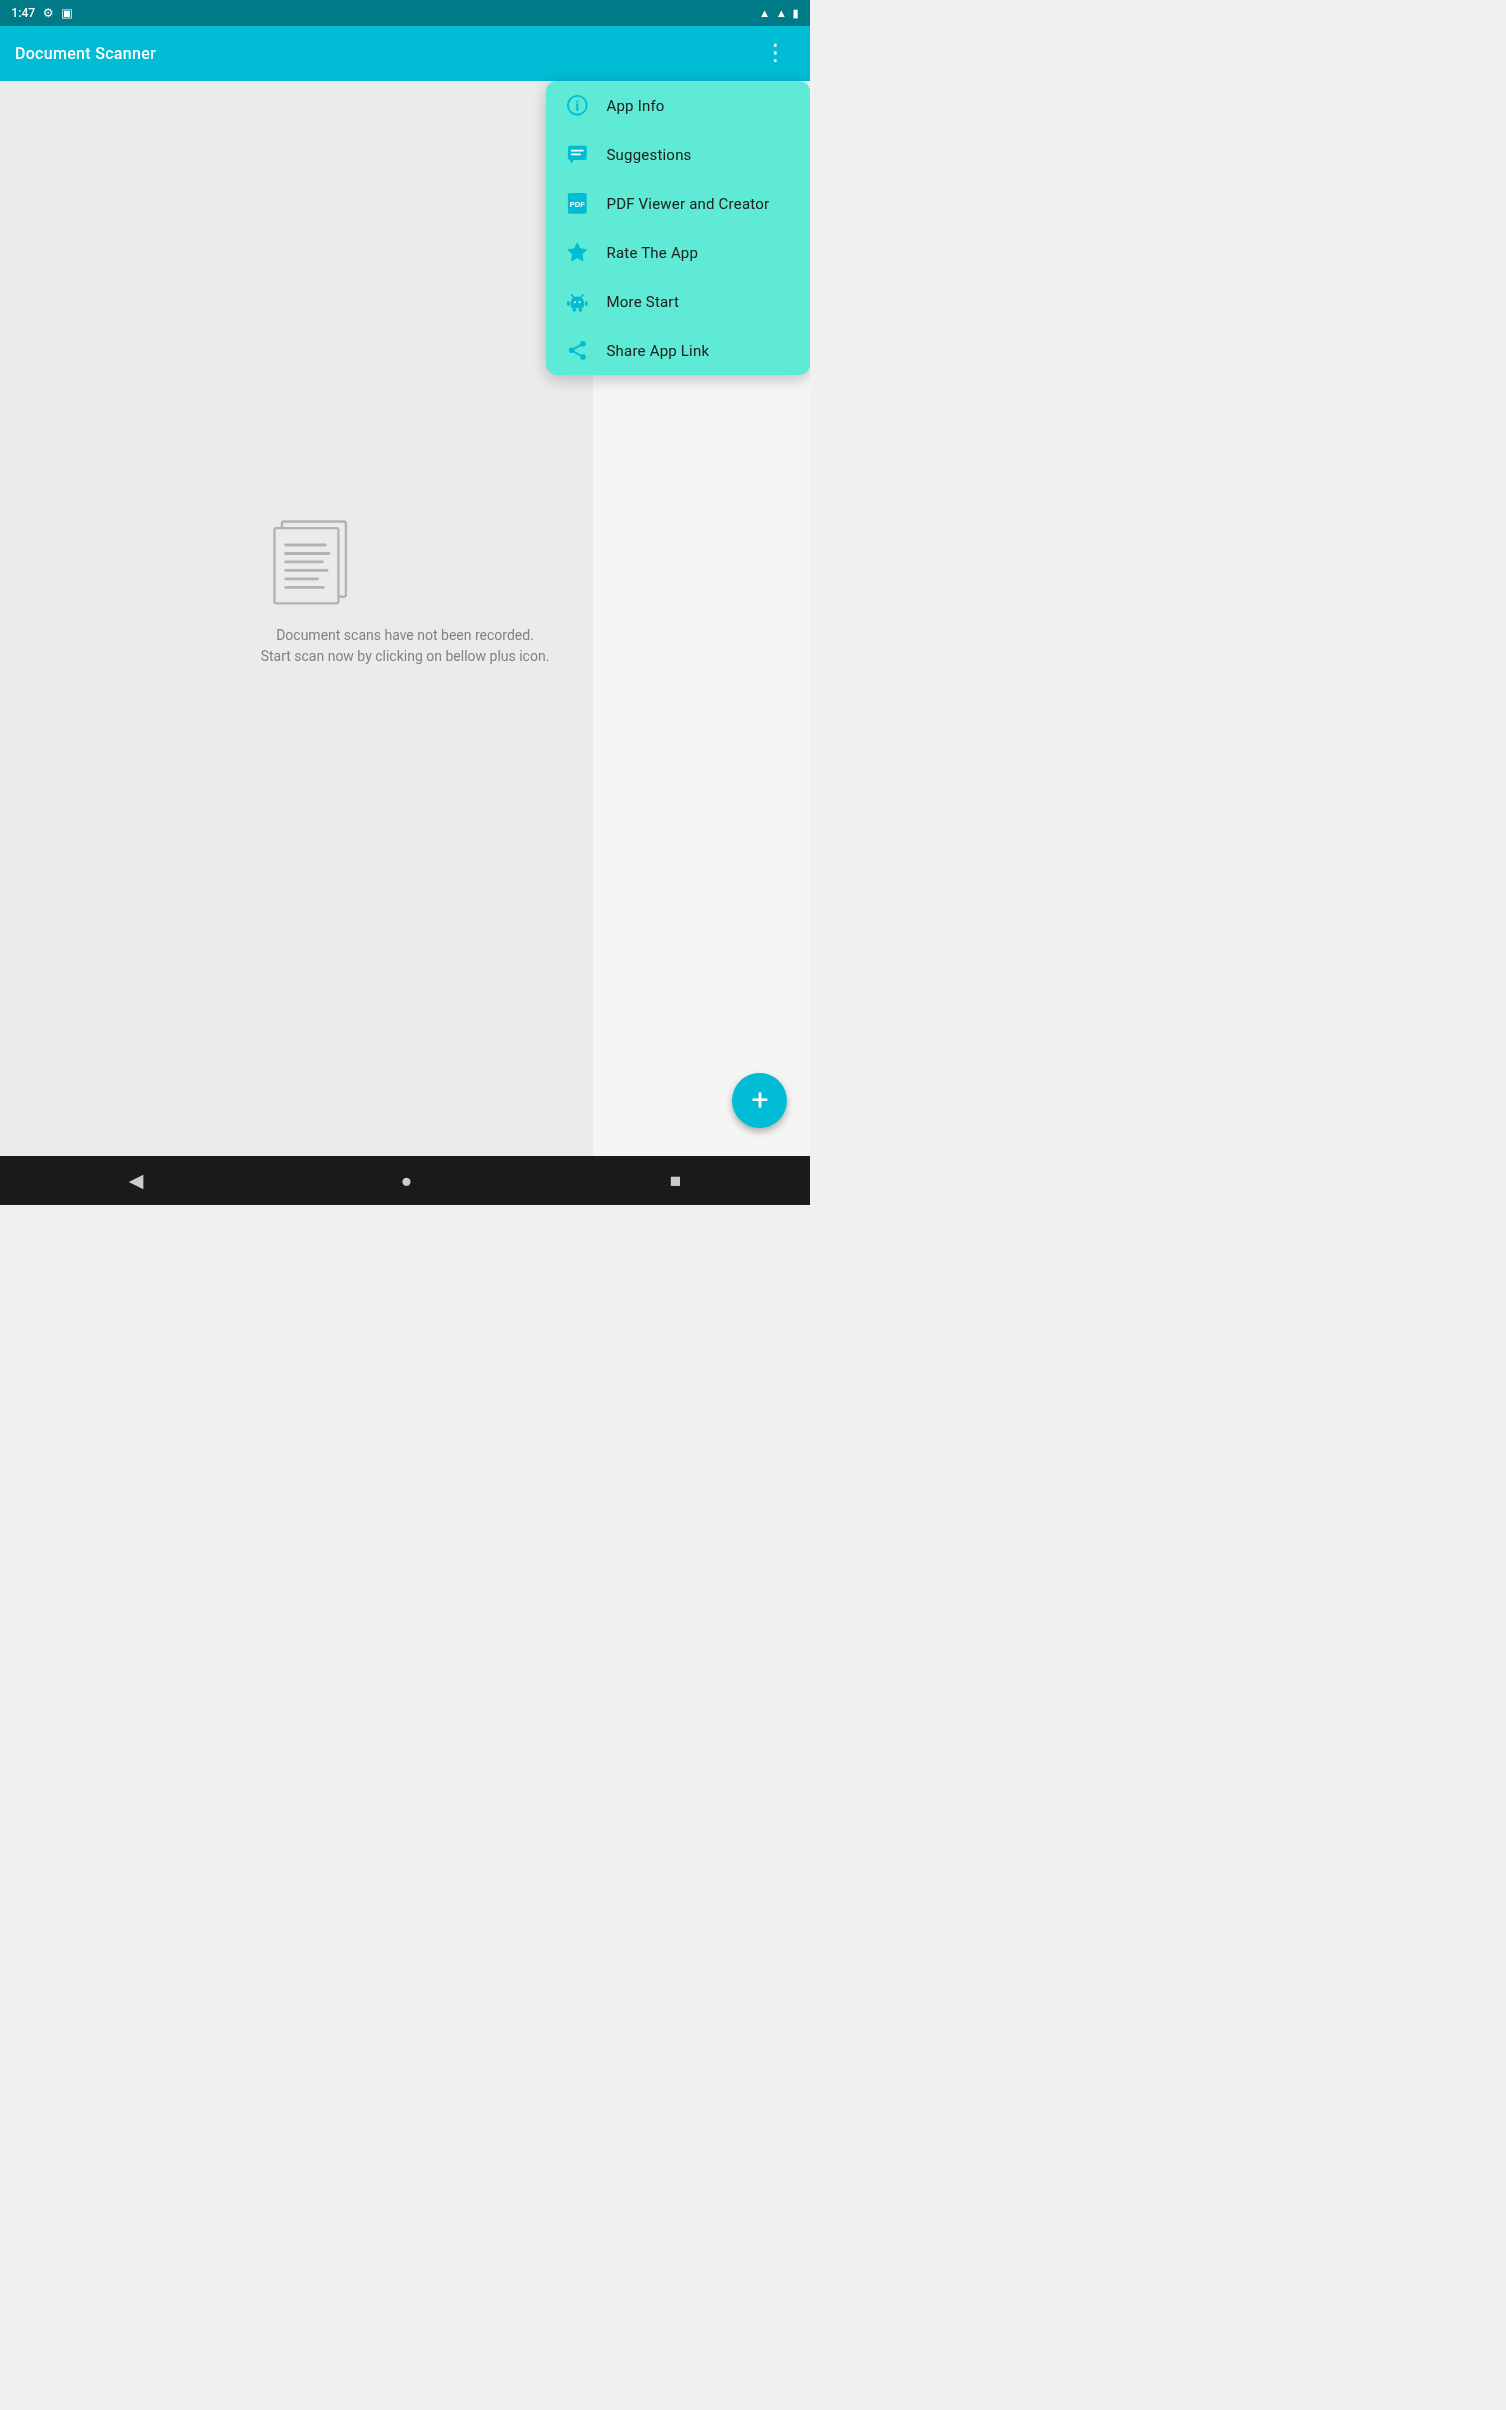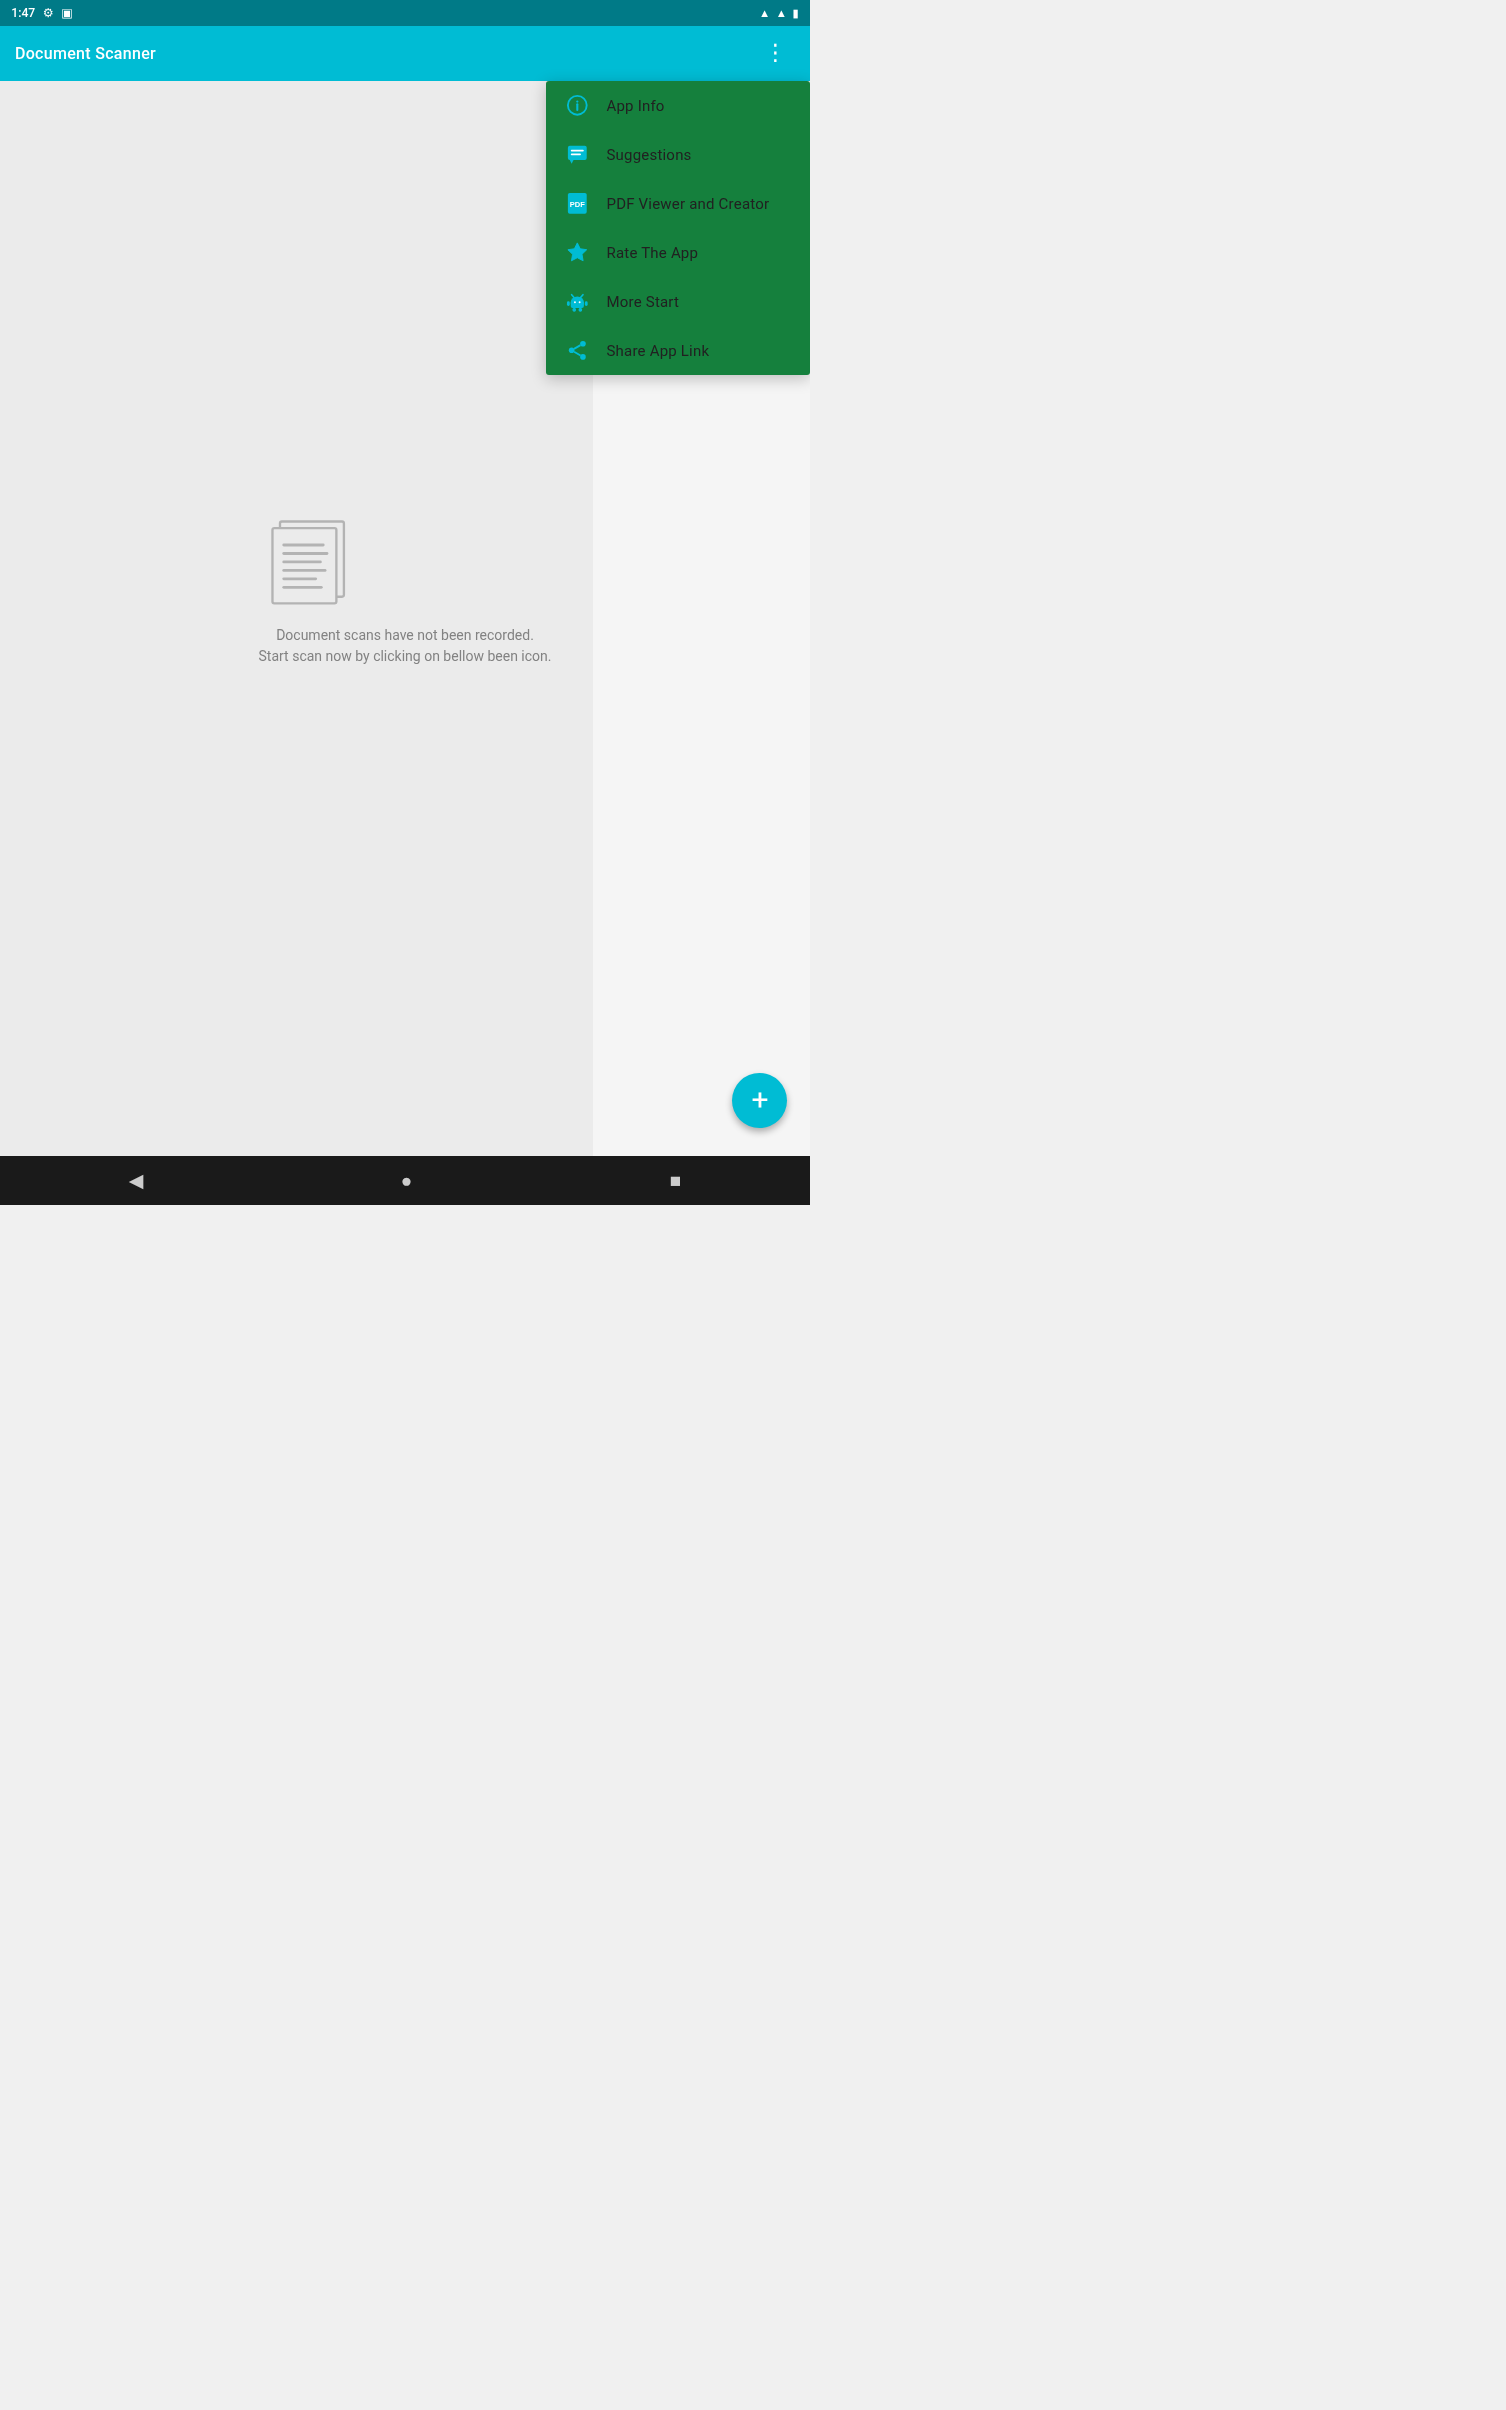--- a/index.html
+++ b/index.html
@@ -142,23 +142,23 @@
       cursor: pointer;
       padding: 9.4px 28px;
     }
 
     
     #dropdown-menu {
       position: absolute;
       top: 81px;
       right: 0px;
       width: 264px;
-      background: #15803d;
+      background: #5eead4;
       box-shadow: 0 3.8px 15px rgba(0,0,0,0.22);
-      border-radius: 3px;
+      border-radius: 11px;
       z-index: 100;
       overflow: hidden;
     }
     .menu-item {
       display: flex;
       align-items: center;
       padding: 0 19px;
       height: 49px;
       cursor: pointer;
       gap: 17px;
@@ -222,21 +222,21 @@
 
         <line x1="26" y1="33" x2="68" y2="33" stroke="#bbb" stroke-width="3" stroke-linecap="round"></line>
         <line x1="26" y1="42" x2="72" y2="42" stroke="#bbb" stroke-width="3" stroke-linecap="round"></line>
         <line x1="26" y1="51" x2="65" y2="51" stroke="#bbb" stroke-width="3" stroke-linecap="round"></line>
         <line x1="26" y1="60" x2="70" y2="60" stroke="#bbb" stroke-width="3" stroke-linecap="round"></line>
         <line x1="26" y1="69" x2="60" y2="69" stroke="#bbb" stroke-width="3" stroke-linecap="round"></line>
         <line x1="26" y1="78" x2="66" y2="78" stroke="#bbb" stroke-width="3" stroke-linecap="round"></line>
       </svg>
     </div>
     <span class="empty-text-primary">Document scans have not been recorded.</span>
-    <span class="empty-text-secondary">Start scan now by clicking on bellow been icon.</span>
+    <span class="empty-text-secondary">Start scan now by clicking on bellow plus icon.</span>
   </div>
 
   <div id="fab">
     <span>+</span>
   </div>
 
 </div>
 
 <div id="nav-bar">
   <span class="nav-btn">◀</span>

